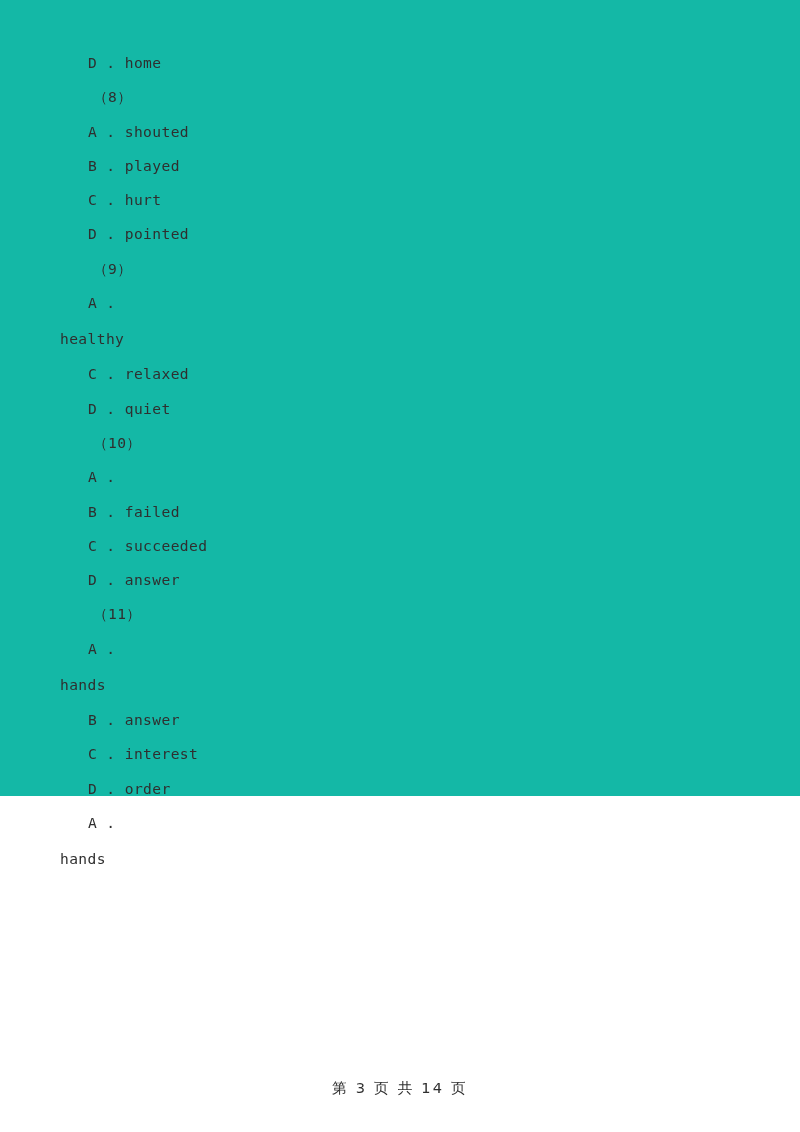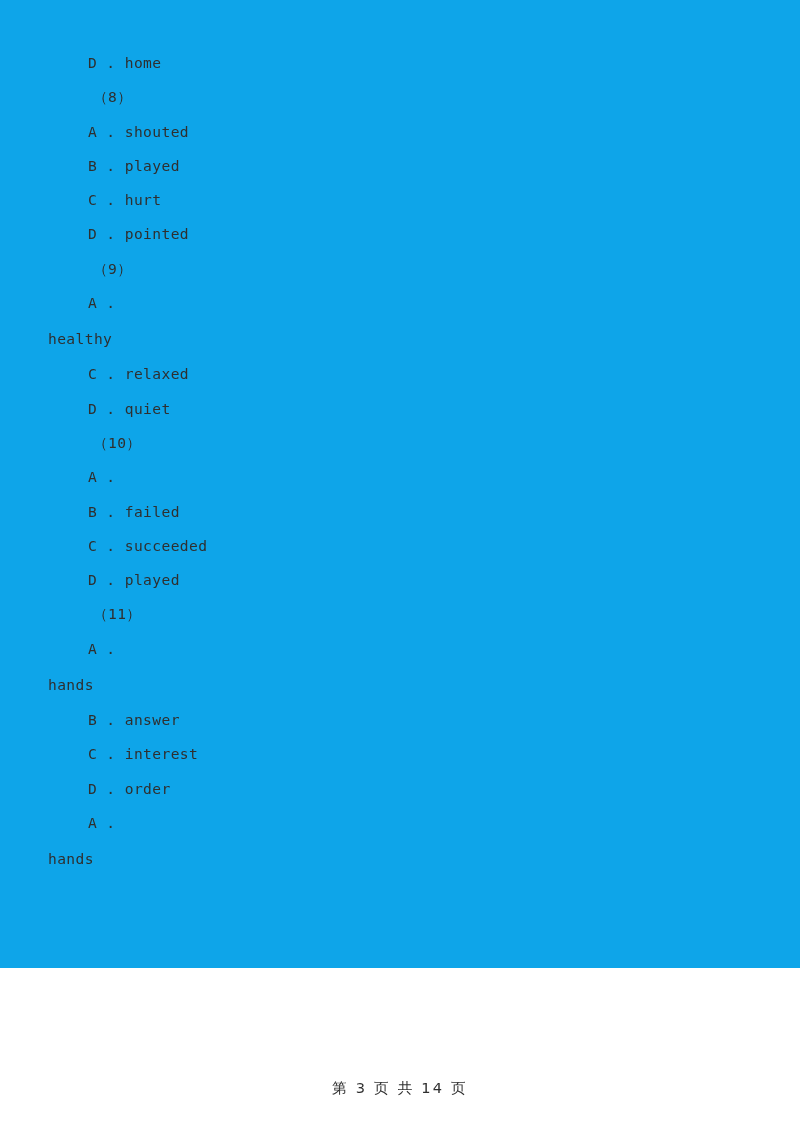--- a/index.html
+++ b/index.html
@@ -16,22 +16,22 @@
     font-family: "DejaVu Sans Mono", "Liberation Mono", monospace;
     color: #2b2b2b;
     -webkit-font-smoothing: antialiased;
   }
 
   .page {
     position: absolute;
     left: 0;
     top: 0;
     width: 800px;
-    height: 968px;
-    background: #0ea5e9;
+    height: 796px;
+    background: #14b8a6;
   }
 
   
   .content {
     position: absolute;
     left: 0;
     top: 46px;
     width: 800px;
   }
 
@@ -54,21 +54,21 @@
     padding-left: 93px;
   }
 
   
   .line.opt-letter {
     padding-left: 88px;
   }
 
   
   .line.wrap-word {
-    padding-left: 48px;
+    padding-left: 60px;
     height: 37px;
     line-height: 37px;
   }
 
   .footer {
     position: absolute;
     left: 0;
     top: 1030px;
     width: 800px;
     text-align: center;
@@ -98,21 +98,21 @@
     <div class="line qnum">（9）</div>
     <div class="line opt-letter">A .</div>
     <div class="line wrap-word">healthy</div>
     <div class="line opt">C . relaxed</div>
     <div class="line opt">D . quiet</div>
 
     <div class="line qnum">（10）</div>
     <div class="line opt-letter">A .</div>
     <div class="line opt">B . failed</div>
     <div class="line opt">C . succeeded</div>
-    <div class="line opt">D . played</div>
+    <div class="line opt">D . answer</div>
 
     <div class="line qnum">（11）</div>
     <div class="line opt-letter">A .</div>
     <div class="line wrap-word">hands</div>
     <div class="line opt">B . answer</div>
     <div class="line opt">C . interest</div>
     <div class="line opt">D . order</div>
 
     <div class="line opt-letter">A .</div>
     <div class="line wrap-word">hands</div>

